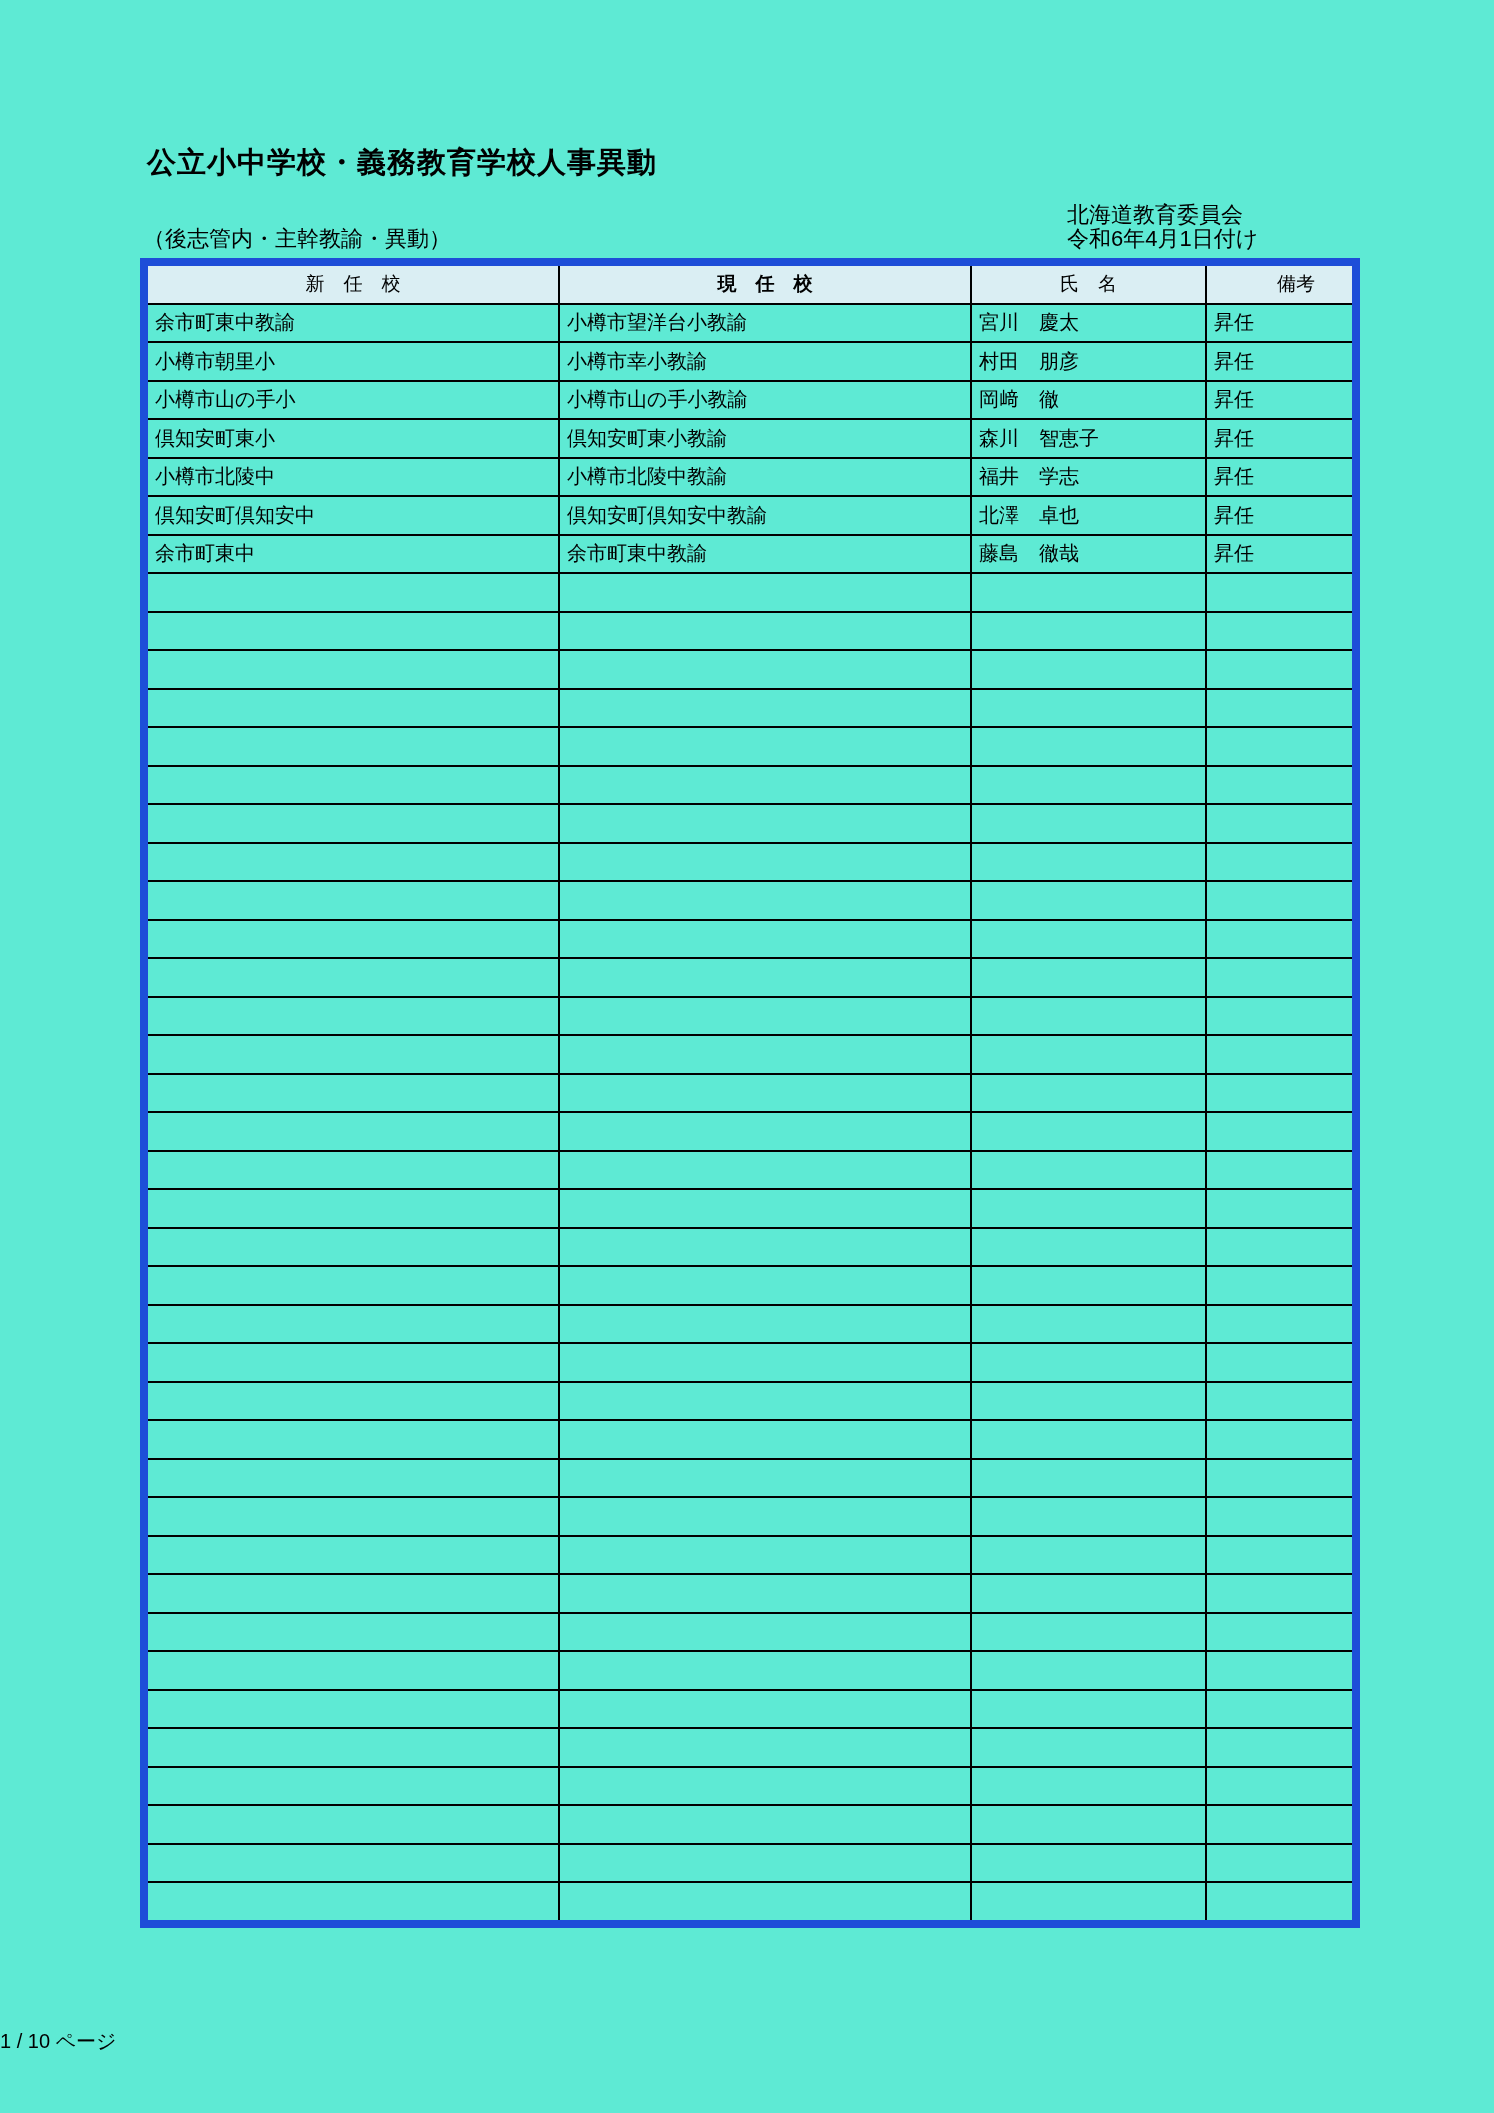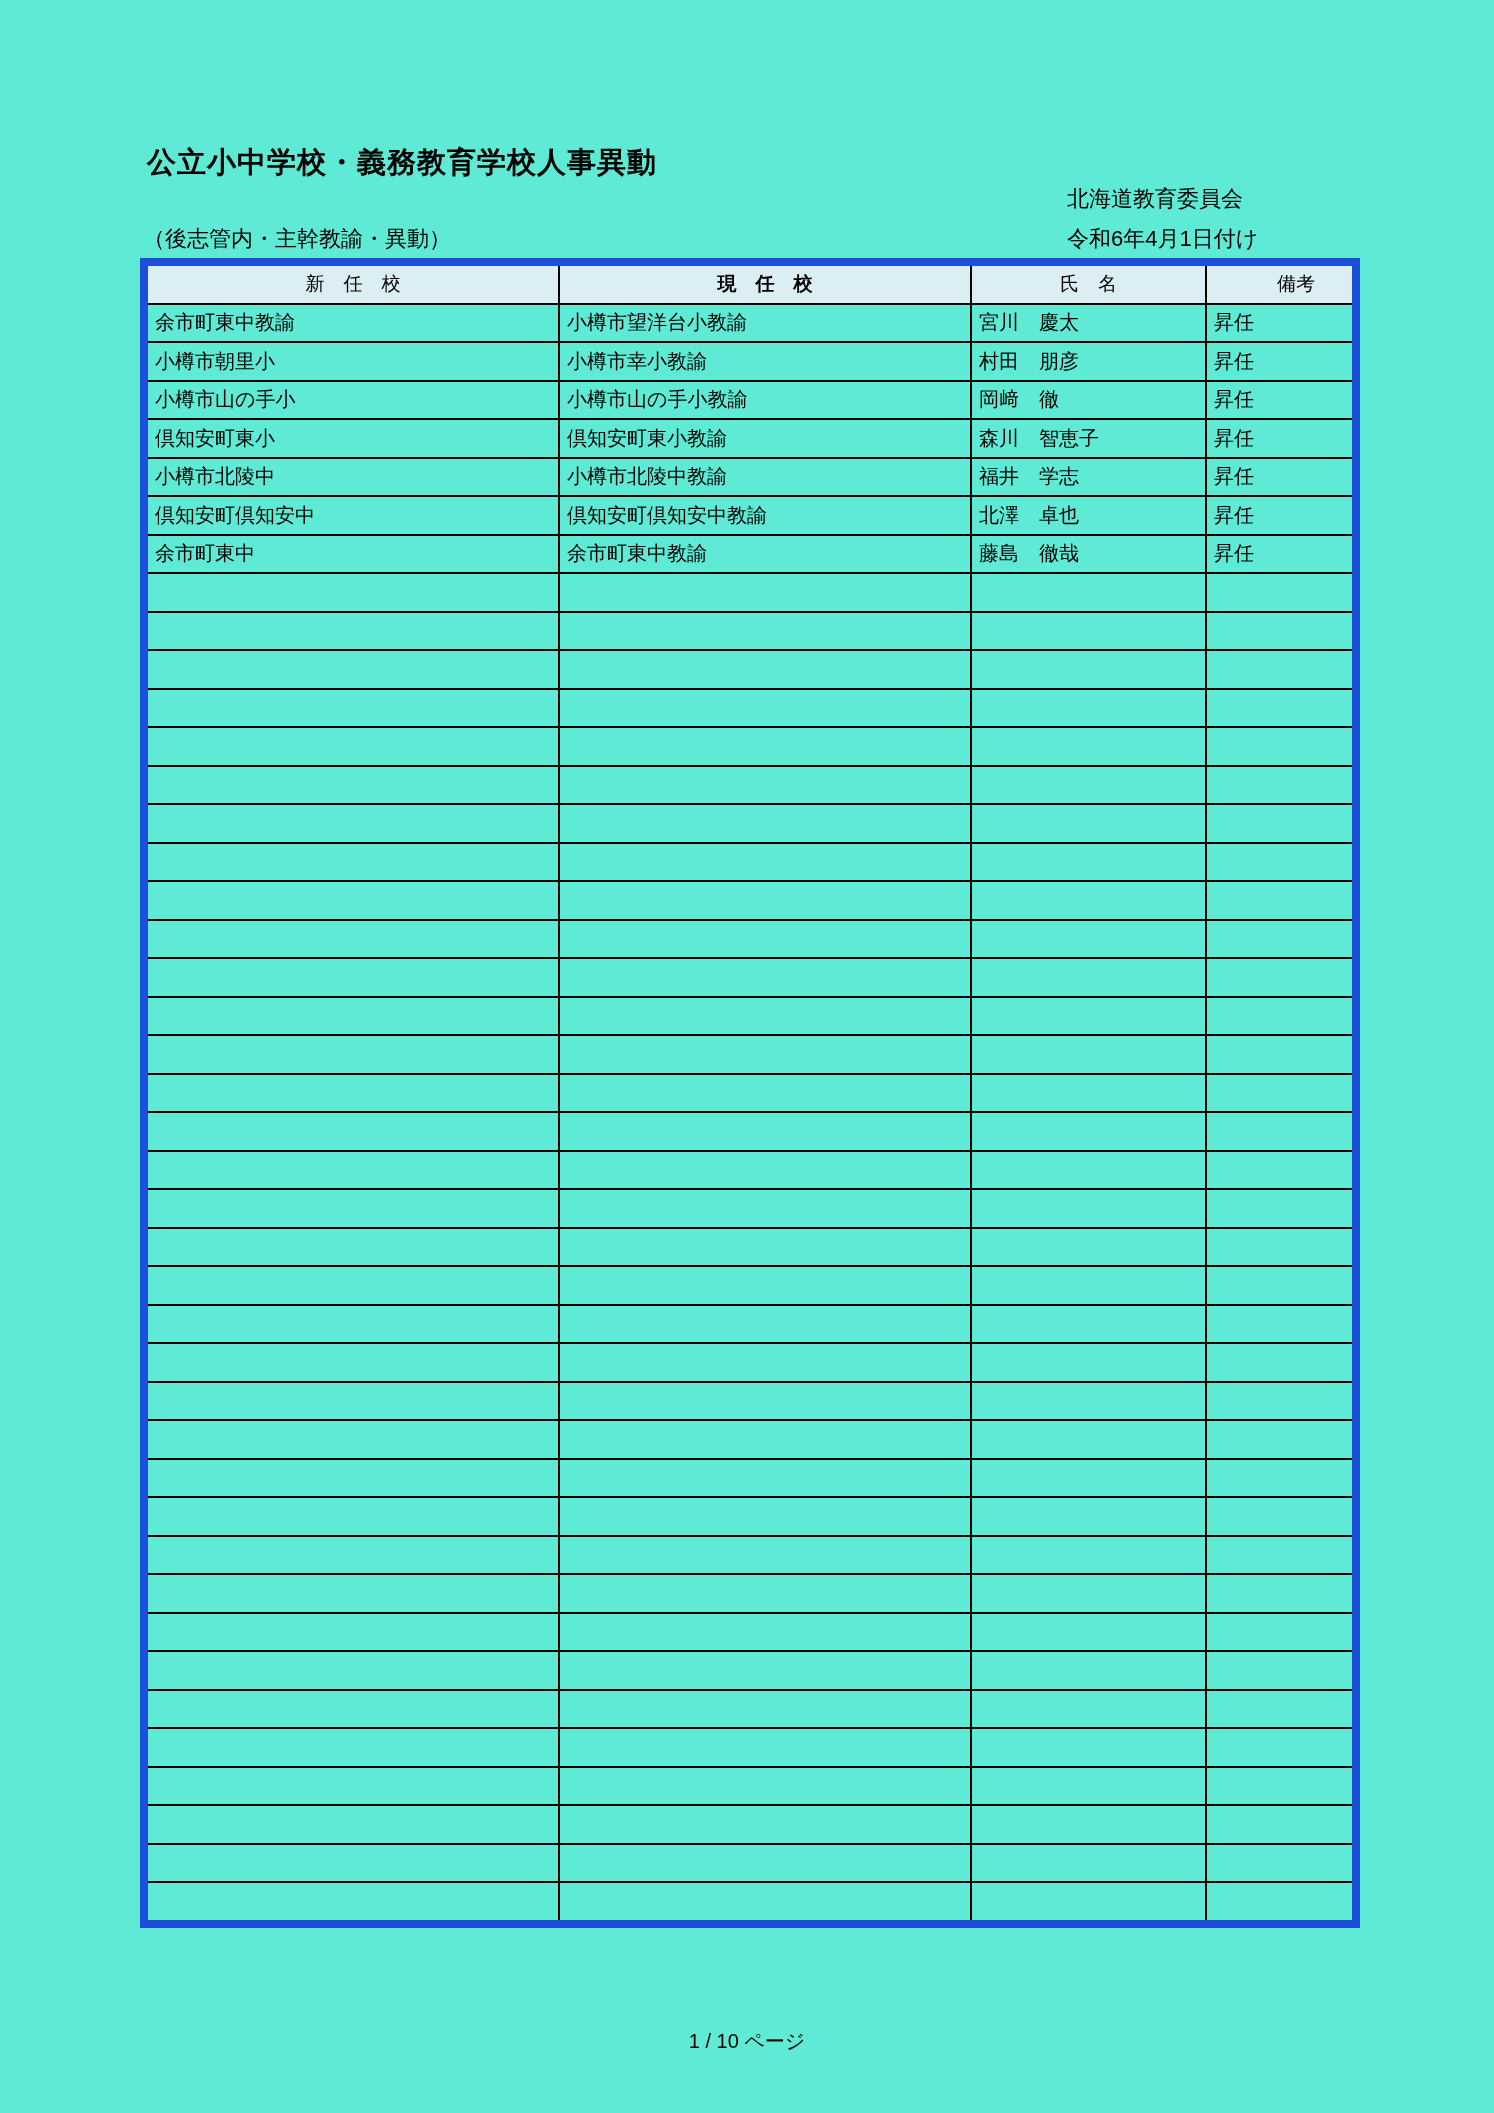--- a/index.html
+++ b/index.html
@@ -16,21 +16,21 @@
     left: 147px;
     top: 143px;
     font-size: 29px;
     font-weight: bold;
     letter-spacing: 1px;
     white-space: nowrap;
   }
   .org-name {
     position: absolute;
     left: 1067px;
-    top: 184px;
+    top: 200px;
     font-size: 22px;
     white-space: nowrap;
   }
   .subtitle {
     position: absolute;
     left: 143px;
     top: 224px;
     font-size: 22px;
     white-space: nowrap;
   }
@@ -66,21 +66,20 @@
   }
   table.personnel td.body-cell {
     text-align: left;
     padding-left: 7px;
   }
   .footer-page {
     position: absolute;
     left: 0;
     top: 2028px;
     width: 100%;
-    text-align: center;
     font-size: 20px;
   }
 </style>
 </head>
 <body>
 
 <div class="page">
 
   <div class="page-title">公立小中学校・義務教育学校人事異動</div>
 

